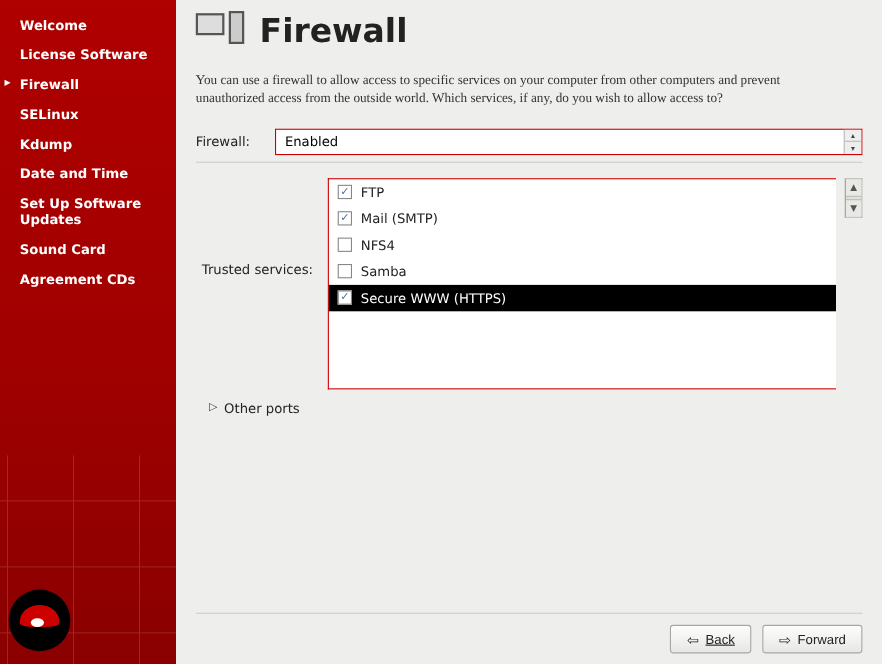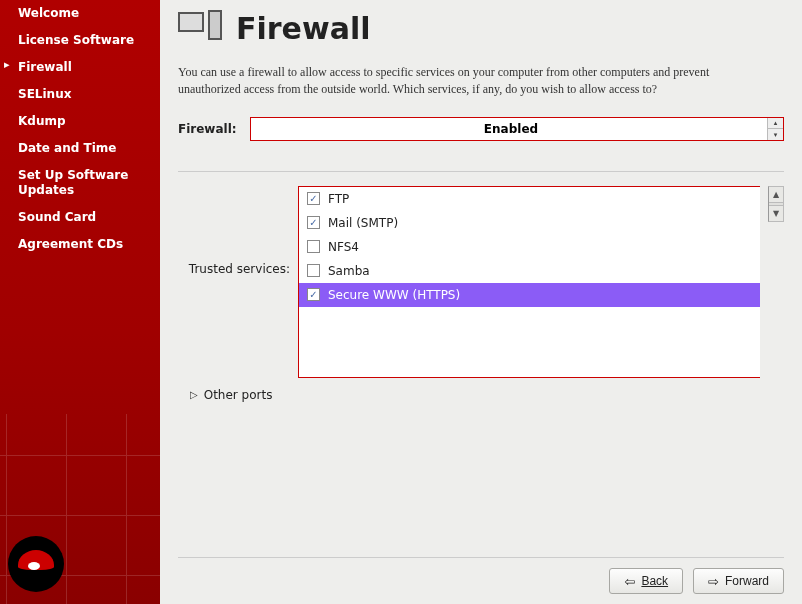--- a/index.html
+++ b/index.html
@@ -1,47 +1,47 @@
 <!DOCTYPE html>
 <html><head>
 <meta charset="utf-8">
 <style>
 * { box-sizing: border-box; margin: 0; padding: 0; }
 body { font-family: "DejaVu Sans", "Liberation Sans", sans-serif; font-size: 12px; width: 802px; height: 604px; overflow: hidden; display: flex; background: #e8e8e8; }
-.sidebar { width: 160px; background: linear-gradient(to bottom, #b00000 0%, #a00000 55%, #8a0000 100%); color: #fff; position: relative; }
+.sidebar { width: 160px; background: linear-gradient(to bottom, #b00000 0%, #a00000 55%, #8a0000 100%); color: #fff; position: relative; padding-top: 10px; }
 .sidebar-item { padding: 6px 10px 6px 18px; font-weight: bold; font-size: 12px; line-height: 1.25; cursor: pointer; position: relative; }
 .sidebar-item.active::before { content: "▸"; position: absolute; left: 4px; top: 4px; color: #fff; font-size: 11px; }
 .redhat-logo { position: absolute; bottom: 12px; left: 8px; width: 56px; height: 56px; }
 .redhat-logo-circle { width: 56px; height: 56px; border-radius: 50%; background: #000; display: flex; align-items: center; justify-content: center; }
 .redhat-shape { width: 36px; height: 20px; background: #cc0000; border-radius: 60% 60% 45% 45% / 90% 90% 20% 20%; position: relative; top: -4px; }
 .redhat-shape::after { content: ""; position: absolute; background: #fff; width: 12px; height: 8px; border-radius: 50%; left: 10px; top: 12px; }
 .sidebar-pattern { position: absolute; bottom: 0; left: 0; right: 0; height: 190px; opacity: 0.15; background:
   linear-gradient(90deg, transparent 10%, #fff 10%, #fff 12%, transparent 12%),
   linear-gradient(0deg, transparent 30%, #fff 30%, #fff 32%, transparent 32%);
   background-size: 60px 60px; }
 .main { flex: 1; background: #eeeeec; display: flex; flex-direction: column; padding: 10px 18px 10px 18px; }
 .header { display: flex; align-items: center; gap: 10px; margin-bottom: 8px; }
 .header-icon { width: 48px; height: 36px; position: relative; flex-shrink: 0; }
 .header-icon .monitor { position: absolute; top: 2px; left: 0; width: 26px; height: 20px; border: 2px solid #555; background: #ddd; }
 .header-icon .tower { position: absolute; top: 0; right: 4px; width: 14px; height: 30px; border: 2px solid #555; background: #ccc; }
 .header-title { font-size: 30px; font-weight: bold; color: #222; }
 .intro { color: #333; line-height: 1.45; margin: 10px 0 18px 0; font-size: 12px; max-width: 560px; font-family: Liberation Serif, serif; }
-.field-row { display: flex; align-items: center; gap: 8px; margin-bottom: 24px; font-weight: bold; }
+.field-row { display: flex; align-items: center; gap: 8px; margin-bottom: 0; }
 .field-label { min-width: 64px; text-align: left; color: #222; }
-.dropdown { flex: 1; border: 1px solid #cc0000; background: #fff; height: 24px; display: flex; align-items: center; padding: 0 20px 0 8px; position: relative; font-size: 12px; justify-content: center; }
+.dropdown { flex: 1; border: 1px solid #cc0000; background: #fff; height: 24px; display: flex; align-items: center; padding: 0 20px 0 8px; position: relative; font-size: 12px; }
 .dropdown .spinner { position: absolute; right: 0; top: 0; bottom: 0; width: 16px; border-left: 1px solid #bbb; background: #eee; display: flex; flex-direction: column; }
 .dropdown .spinner div { flex: 1; display: flex; align-items: center; justify-content: center; font-size: 7px; color: #444; }
 .dropdown .spinner div:first-child { border-bottom: 1px solid #bbb; }
 hr.separator { border: none; border-top: 1px solid #ccc; margin: 6px 0 14px 0; }
 .trusted-row { display: flex; align-items: flex-start; gap: 8px; }
-.trusted-label { min-width: 112px; text-align: right; padding-top: 76px; color: #222; }
+.trusted-label { min-width: 112px; text-align: center; padding-top: 76px; color: #222; }
 .services-box { flex: 1; border: 1px solid #cc0000; border-right: none; background: #fff; height: 192px; display: flex; }
 .services-list { flex: 1; }
 .service-item { display: flex; align-items: center; gap: 8px; padding: 5px 8px; font-size: 12px; color: #222; }
-.service-item.selected { background: #8b5cf6; color: #fff; }
+.service-item.selected { background: #000000; color: #fff; }
 .chk { width: 13px; height: 13px; border: 1px solid #888; background: #fff; display: inline-flex; align-items: center; justify-content: center; font-size: 10px; color: #4a6da7; flex-shrink: 0; }
 .chk.checked::after { content: "✓"; font-weight: bold; }
 .scrollbar-v { width: 16px; background: #e0e0dd; border: 1px solid #bbb; border-left: 1px solid #999; display: flex; flex-direction: column; }
 .scrollbar-v .arrow { height: 16px; display: flex; align-items: center; justify-content: center; font-size: 8px; color: #555; background: #e8e8e5; border-bottom: 1px solid #bbb; }
 .scrollbar-v .arrow.down { border-bottom: none; border-top: 1px solid #bbb; }
 .scrollbar-v .thumb { flex: 1; background: #cfcfca; margin: 1px; }
 .expander { display: flex; align-items: center; gap: 6px; padding: 10px 0 0 12px; color: #222; cursor: pointer; }
 .expander .tri { font-size: 10px; color: #333; }
 .footer { margin-top: auto; border-top: 1px solid #ccc; padding-top: 10px; display: flex; justify-content: flex-end; gap: 10px; }
 .btn { background: linear-gradient(#fdfdfd,#e7e7e4); border: 1px solid #a7a7a3; border-radius: 3px; padding: 5px 14px; font-size: 12px; display: inline-flex; align-items: center; gap: 6px; cursor: pointer; color: #222; }

